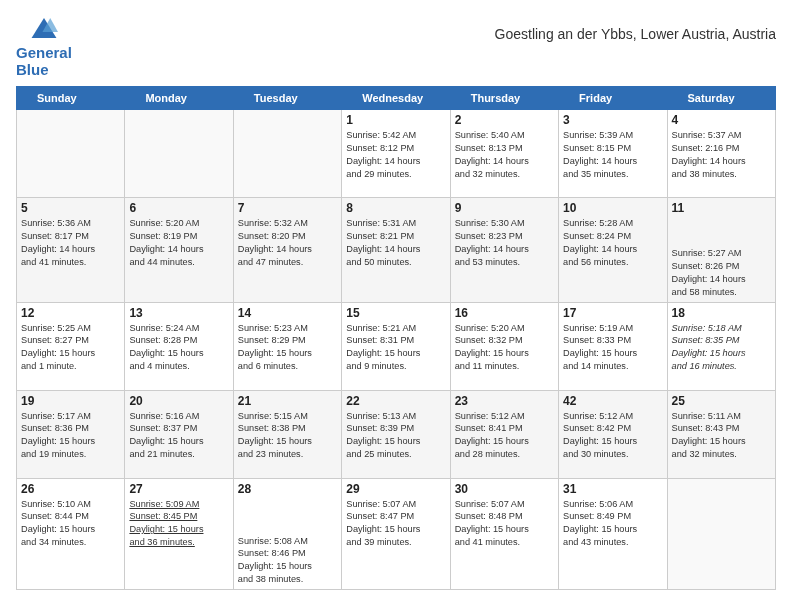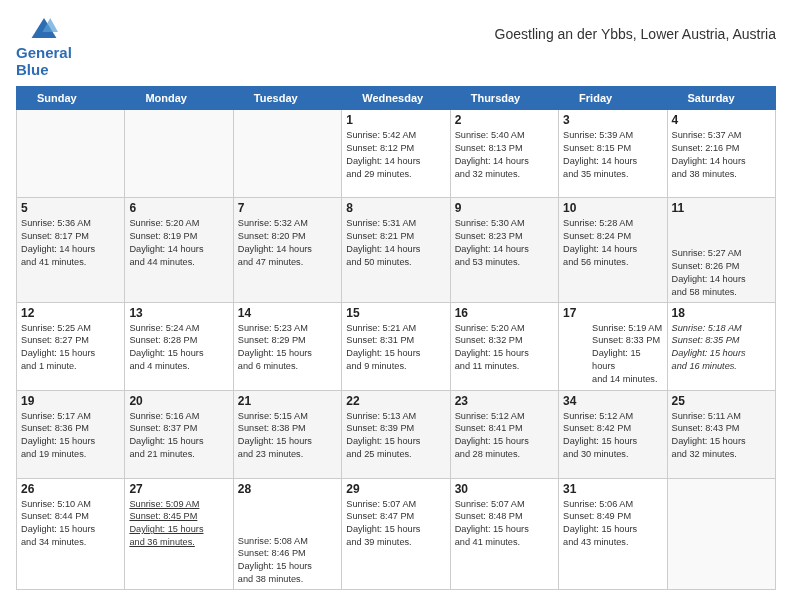--- a/index.html
+++ b/index.html
@@ -229,21 +229,21 @@
         </td>
         <td>
           <div class="day-num">16</div>
           <div class="day-info" style="white-space: pre-line;">Sunrise: 5:20 AM
 Sunset: 8:32 PM
 Daylight: 15 hours
 and 11 minutes.</div>
         </td>
         <td>
           <div class="day-num">17</div>
-          <div class="day-info" style="white-space: pre-line; margin-left: 29px;">Sunrise: 5:19 AM
+          <div class="day-info" style="white-space: pre-line;">Sunrise: 5:19 AM
 Sunset: 8:33 PM
 Daylight: 15 hours
 and 14 minutes.</div>
         </td>
         <td>
           <div class="day-num">18</div>
           <div class="day-info" style="white-space: pre-line; font-style: italic;">Sunrise: 5:18 AM
 Sunset: 8:35 PM
 Daylight: 15 hours
 and 16 minutes.</div>
@@ -279,21 +279,21 @@
 and 25 minutes.</div>
         </td>
         <td>
           <div class="day-num">23</div>
           <div class="day-info" style="white-space: pre-line;">Sunrise: 5:12 AM
 Sunset: 8:41 PM
 Daylight: 15 hours
 and 28 minutes.</div>
         </td>
         <td>
-          <div class="day-num">34</div>
+          <div class="day-num">42</div>
           <div class="day-info" style="white-space: pre-line;">Sunrise: 5:12 AM
 Sunset: 8:42 PM
 Daylight: 15 hours
 and 30 minutes.</div>
         </td>
         <td>
           <div class="day-num">25</div>
           <div class="day-info" style="white-space: pre-line;">Sunrise: 5:11 AM
 Sunset: 8:43 PM
 Daylight: 15 hours

